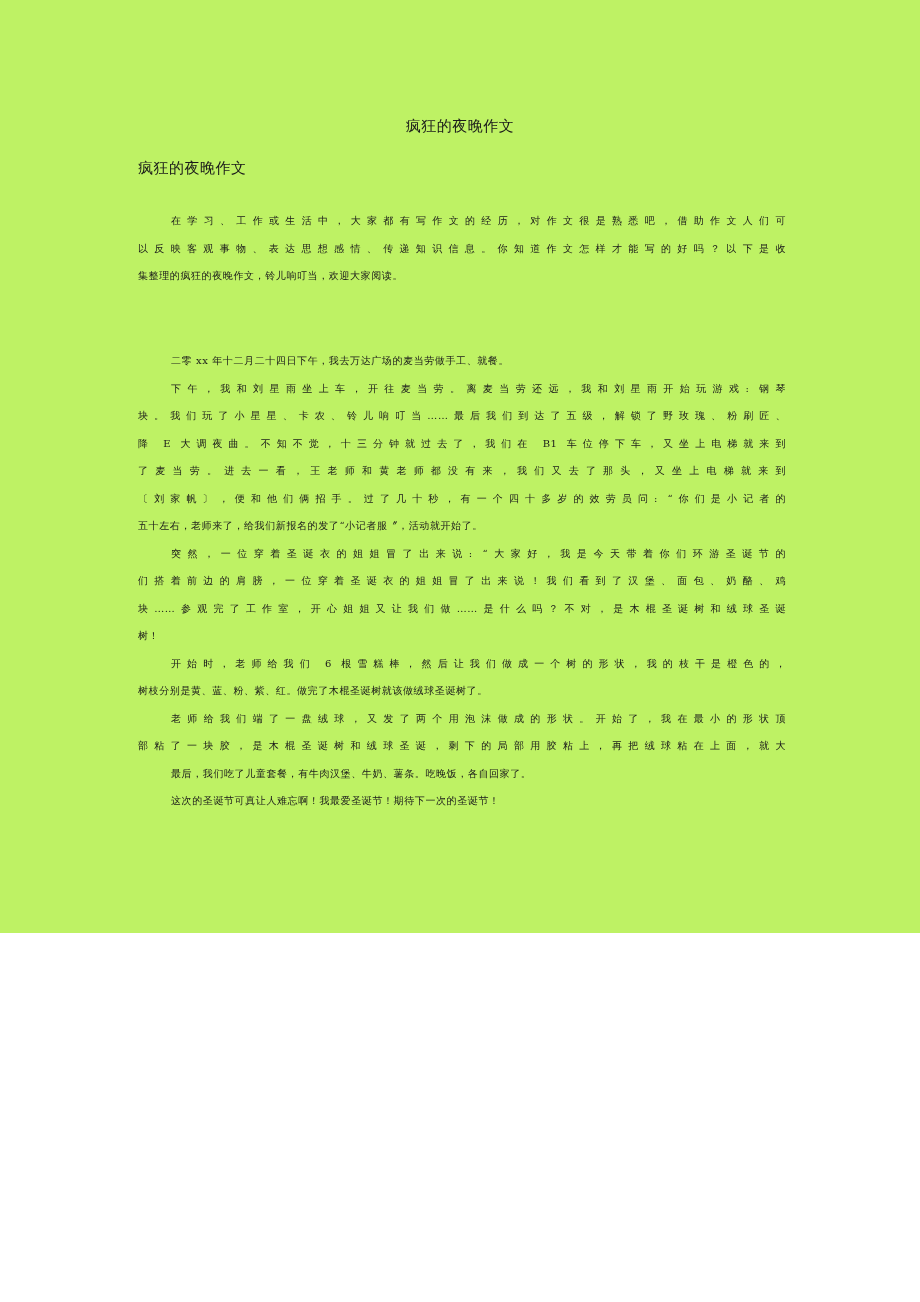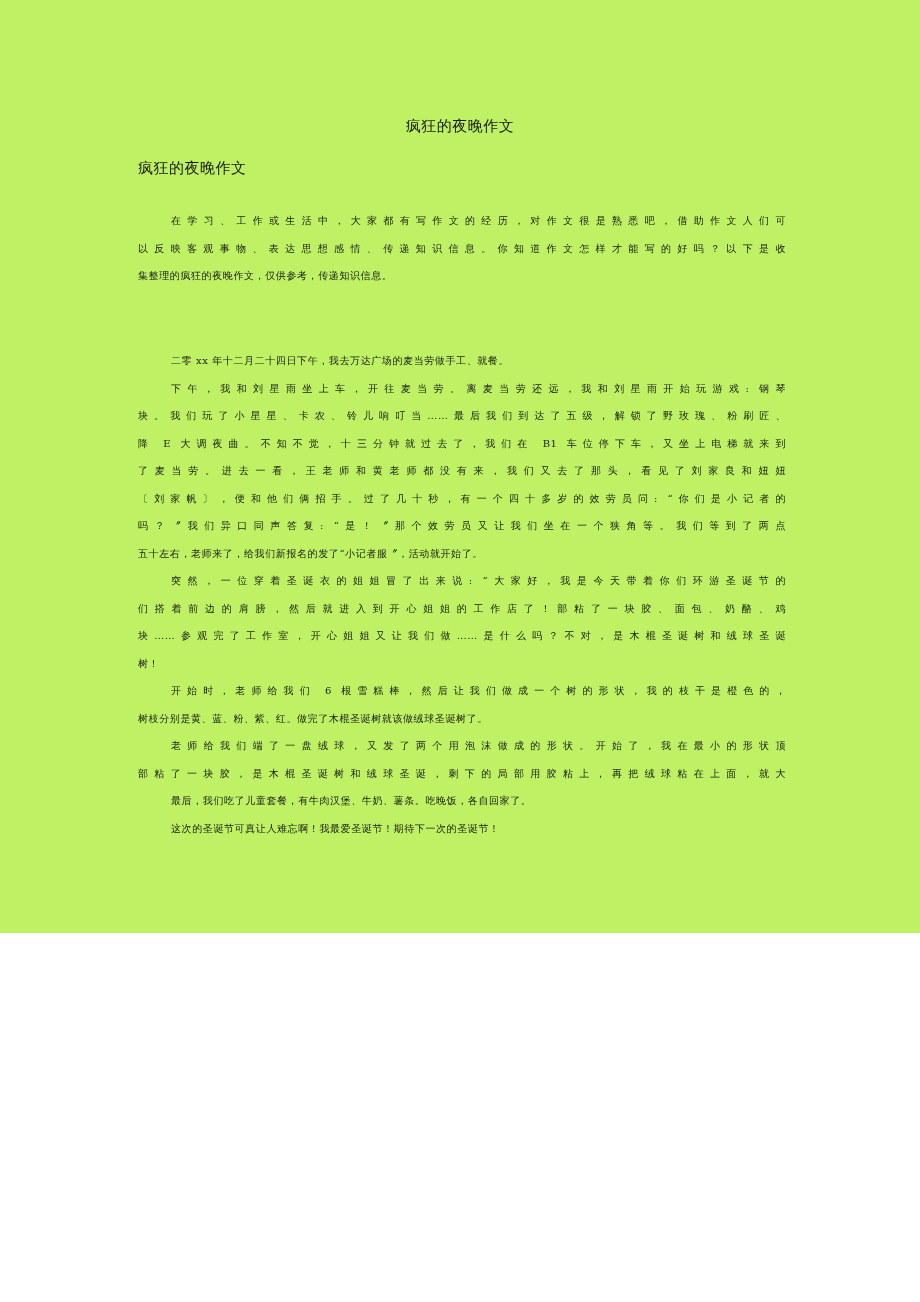--- a/index.html
+++ b/index.html
@@ -65,37 +65,36 @@
 
 <div class="page">
 
   <div class="title">疯狂的夜晚作文</div>
 
   <div class="subtitle">疯狂的夜晚作文</div>
 
   <div class="body-block" style="top:207px;">
     <div class="line indent justify">在学习、工作或生活中，大家都有写作文的经历，对作文很是熟悉吧，借助作文人们可</div>
     <div class="line justify">以反映客观事物、表达思想感情、传递知识信息。你知道作文怎样才能写的好吗？以下是收</div>
-    <div class="line">集整理的疯狂的夜晚作文，仅供参考，传递知识信息。</div>
+    <div class="line">集整理的疯狂的夜晚作文，铃儿响叮当，欢迎大家阅读。</div>
   </div>
 
   <div class="body-block" style="top:347px;">
 
     <div class="line indent">二零 xx 年十二月二十四日下午，我去万达广场的麦当劳做手工、就餐。</div>
 
     <div class="line indent justify">下午，我和刘星雨坐上车，开往麦当劳。离麦当劳还远，我和刘星雨开始玩游戏: 钢琴</div>
     <div class="line justify">块。我们玩了小星星、卡农、铃儿响叮当……最后我们到达了五级，解锁了野玫瑰、粉刷匠、</div>
     <div class="line justify">降 E 大调夜曲。不知不觉，十三分钟就过去了，我们在 B1 车位停下车，又坐上电梯就来到</div>
-    <div class="line justify">了麦当劳。进去一看，王老师和黄老师都没有来，我们又去了那头，看见了刘家良和妞妞</div>
+    <div class="line justify">了麦当劳。进去一看，王老师和黄老师都没有来，我们又去了那头，又坐上电梯就来到</div>
     <div class="line justify">〔刘家帆〕，便和他们俩招手。过了几十秒，有一个四十多岁的效劳员问: “你们是小记者的</div>
-    <div class="line justify">吗？〞我们异口同声答复: “是！〞那个效劳员又让我们坐在一个狭角等。我们等到了两点</div>
     <div class="line">五十左右，老师来了，给我们新报名的发了“小记者服〞，活动就开始了。</div>
 
     <div class="line indent justify">突然，一位穿着圣诞衣的姐姐冒了出来说: “大家好，我是今天带着你们环游圣诞节的</div>
-    <div class="line justify">们搭着前边的肩膀，然后就进入到开心姐姐的工作店了！部粘了一块胶、面包、奶酪、鸡</div>
+    <div class="line justify">们搭着前边的肩膀，一位穿着圣诞衣的姐姐冒了出来说！我们看到了汉堡、面包、奶酪、鸡</div>
     <div class="line justify">块……参观完了工作室，开心姐姐又让我们做……是什么吗？不对，是木棍圣诞树和绒球圣诞</div>
     <div class="line">树！</div>
 
     <div class="line indent justify">开始时，老师给我们 6 根雪糕棒，然后让我们做成一个树的形状，我的枝干是橙色的，</div>
     <div class="line">树枝分别是黄、蓝、粉、紫、红。做完了木棍圣诞树就该做绒球圣诞树了。</div>
 
     <div class="line indent justify">老师给我们端了一盘绒球，又发了两个用泡沫做成的形状。开始了，我在最小的形状顶</div>
     <div class="line justify">部粘了一块胶，是木棍圣诞树和绒球圣诞，剩下的局部用胶粘上，再把绒球粘在上面，就大</div>
 
     <div class="line indent">最后，我们吃了儿童套餐，有牛肉汉堡、牛奶、薯条。吃晚饭，各自回家了。</div>

